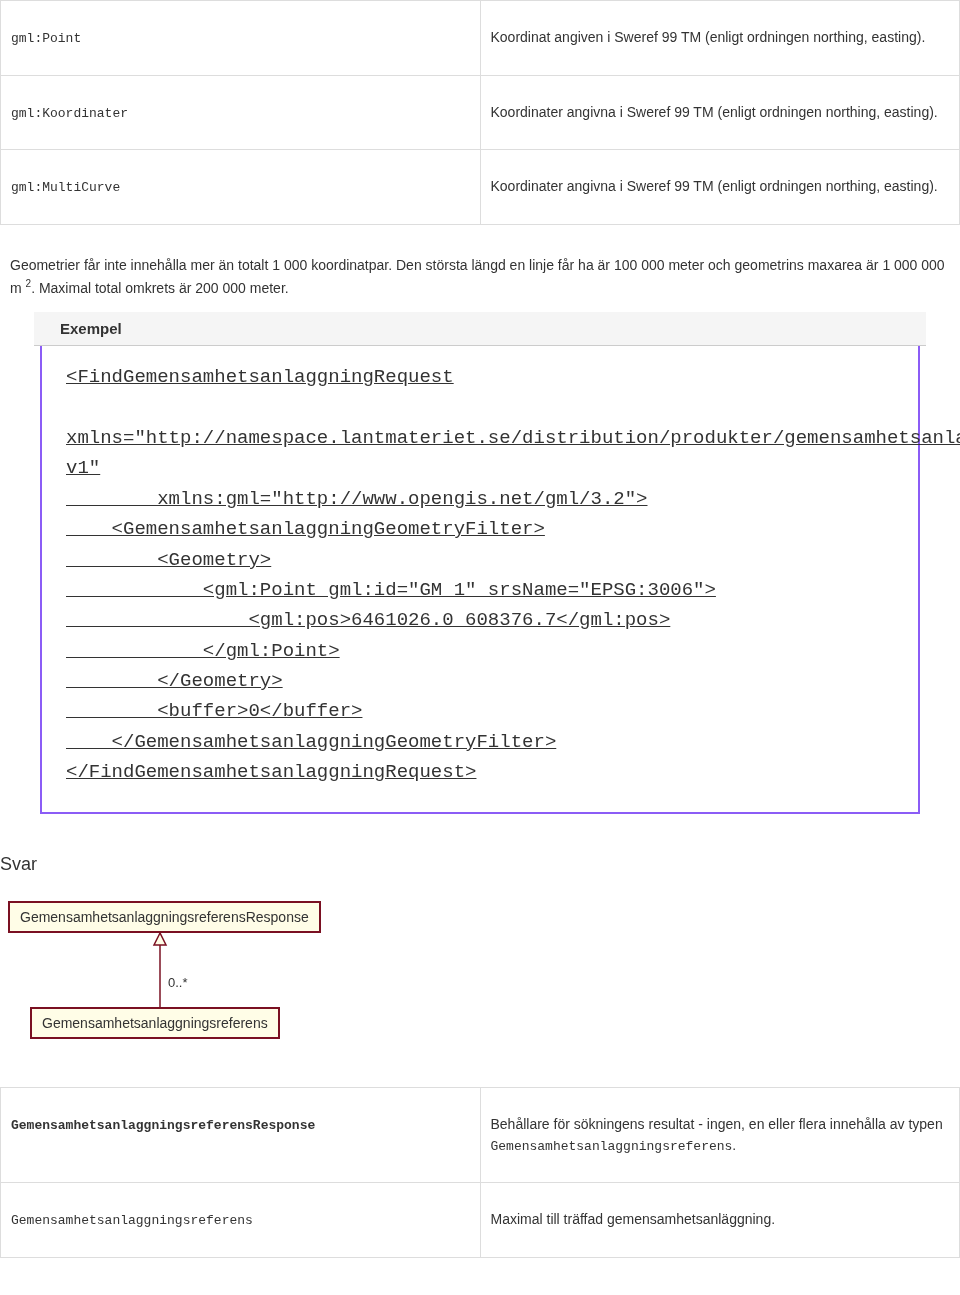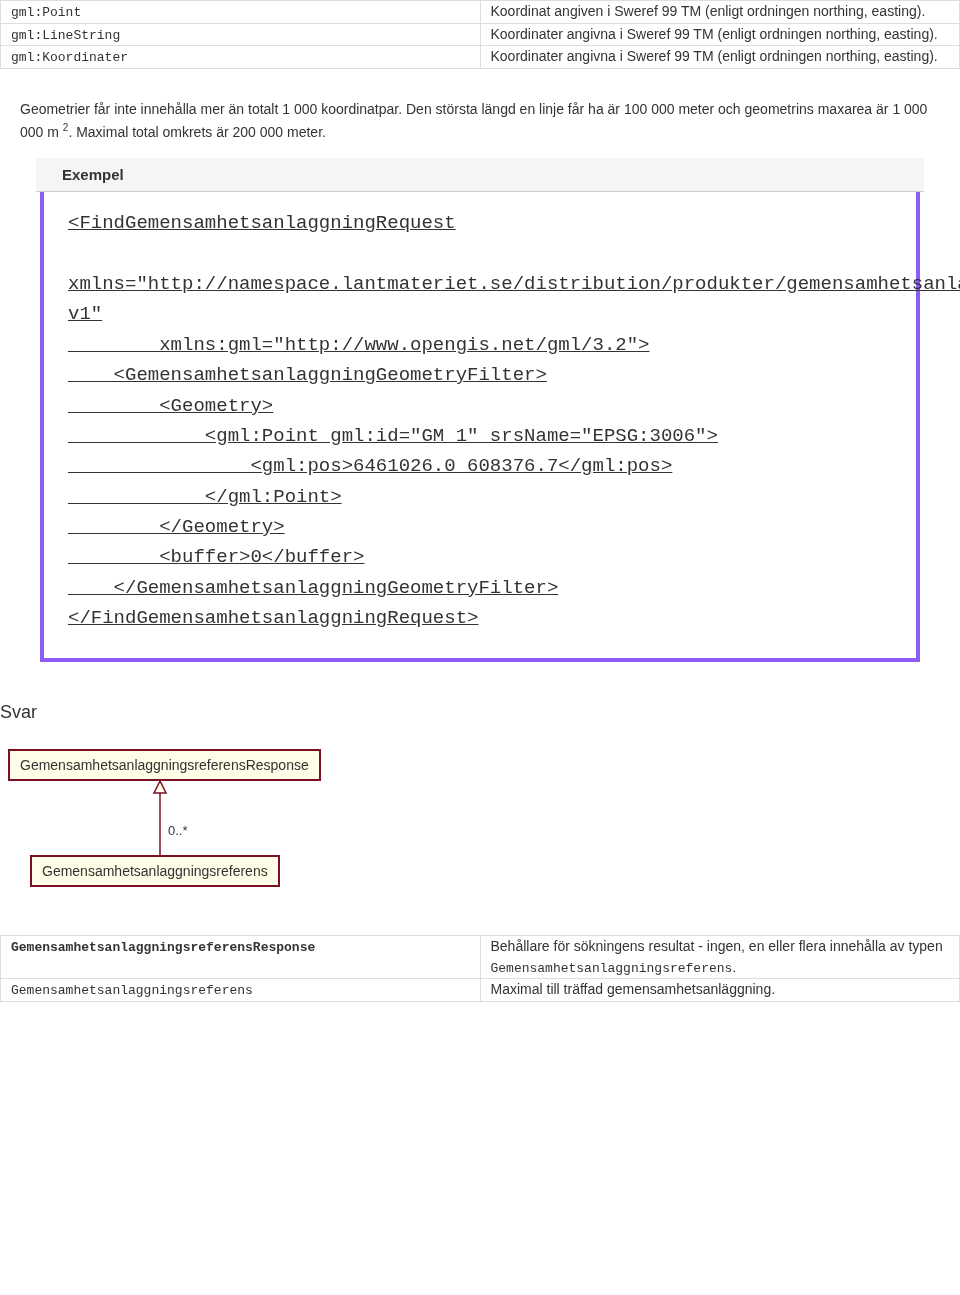--- a/index.html
+++ b/index.html
@@ -12,39 +12,39 @@
     background: #fff;
     width: 960px;
   }
   table {
     width: 100%;
     border-collapse: collapse;
     margin: 0;
   }
   td {
     border: 1px solid #ddd;
-    padding: 0 10px;
+    padding: 26px 10px;
     vertical-align: top;
     line-height: 1.5;
   }
   td:first-child {
     width: 50%;
   }
   code, .mono {
     font-family: "Courier New", Courier, monospace;
     font-size: 13px;
   }
   .paragraph {
     margin: 30px 0 20px 0;
-    padding: 0 20px;
+    padding: 0 10px;
     line-height: 1.5;
   }
   sup { font-size: 10px; vertical-align: super; }
   .example-outer {
-    border: 4px solid #8b5cf6;
+    border: 2px solid #8b5cf6;
     margin: 20px 40px 30px 40px;
     padding: 8px;
   }
   .example-header {
     background: #f5f5f5;
     border-bottom: 1px solid #ccc;
     padding: 8px 12px;
     font-weight: bold;
     font-size: 15px;
     margin: -16px -16px 12px -16px;
@@ -108,25 +108,25 @@
 </head>
 <body>
 
 <table>
   <tbody>
     <tr>
       <td><span class="mono">gml:Point</span></td>
       <td><span>Koordinat angiven i Sweref 99 TM (enligt ordningen northing, easting).</span></td>
     </tr>
     <tr>
-      <td><span class="mono">gml:LineString</span></td>
+      <td><span class="mono">gml:Koordinater</span></td>
       <td><span>Koordinater angivna i Sweref 99 TM (enligt ordningen northing, easting).</span></td>
     </tr>
     <tr>
-      <td><span class="mono">gml:Koordinater</span></td>
+      <td><span class="mono">gml:MultiCurve</span></td>
       <td><span>Koordinater angivna i Sweref 99 TM (enligt ordningen northing, easting).</span></td>
     </tr>
   </tbody>
 </table>
 
 <p class="paragraph">
   <span>Geometrier får inte innehålla mer än totalt 1 000 koordinatpar. Den största längd en linje får ha är 100 000 meter och geometrins maxarea är 1 000 000 m </span><sup>2</sup><span>. Maximal total omkrets är 200 000 meter.</span>
 </p>
 
 <div class="example-outer">

